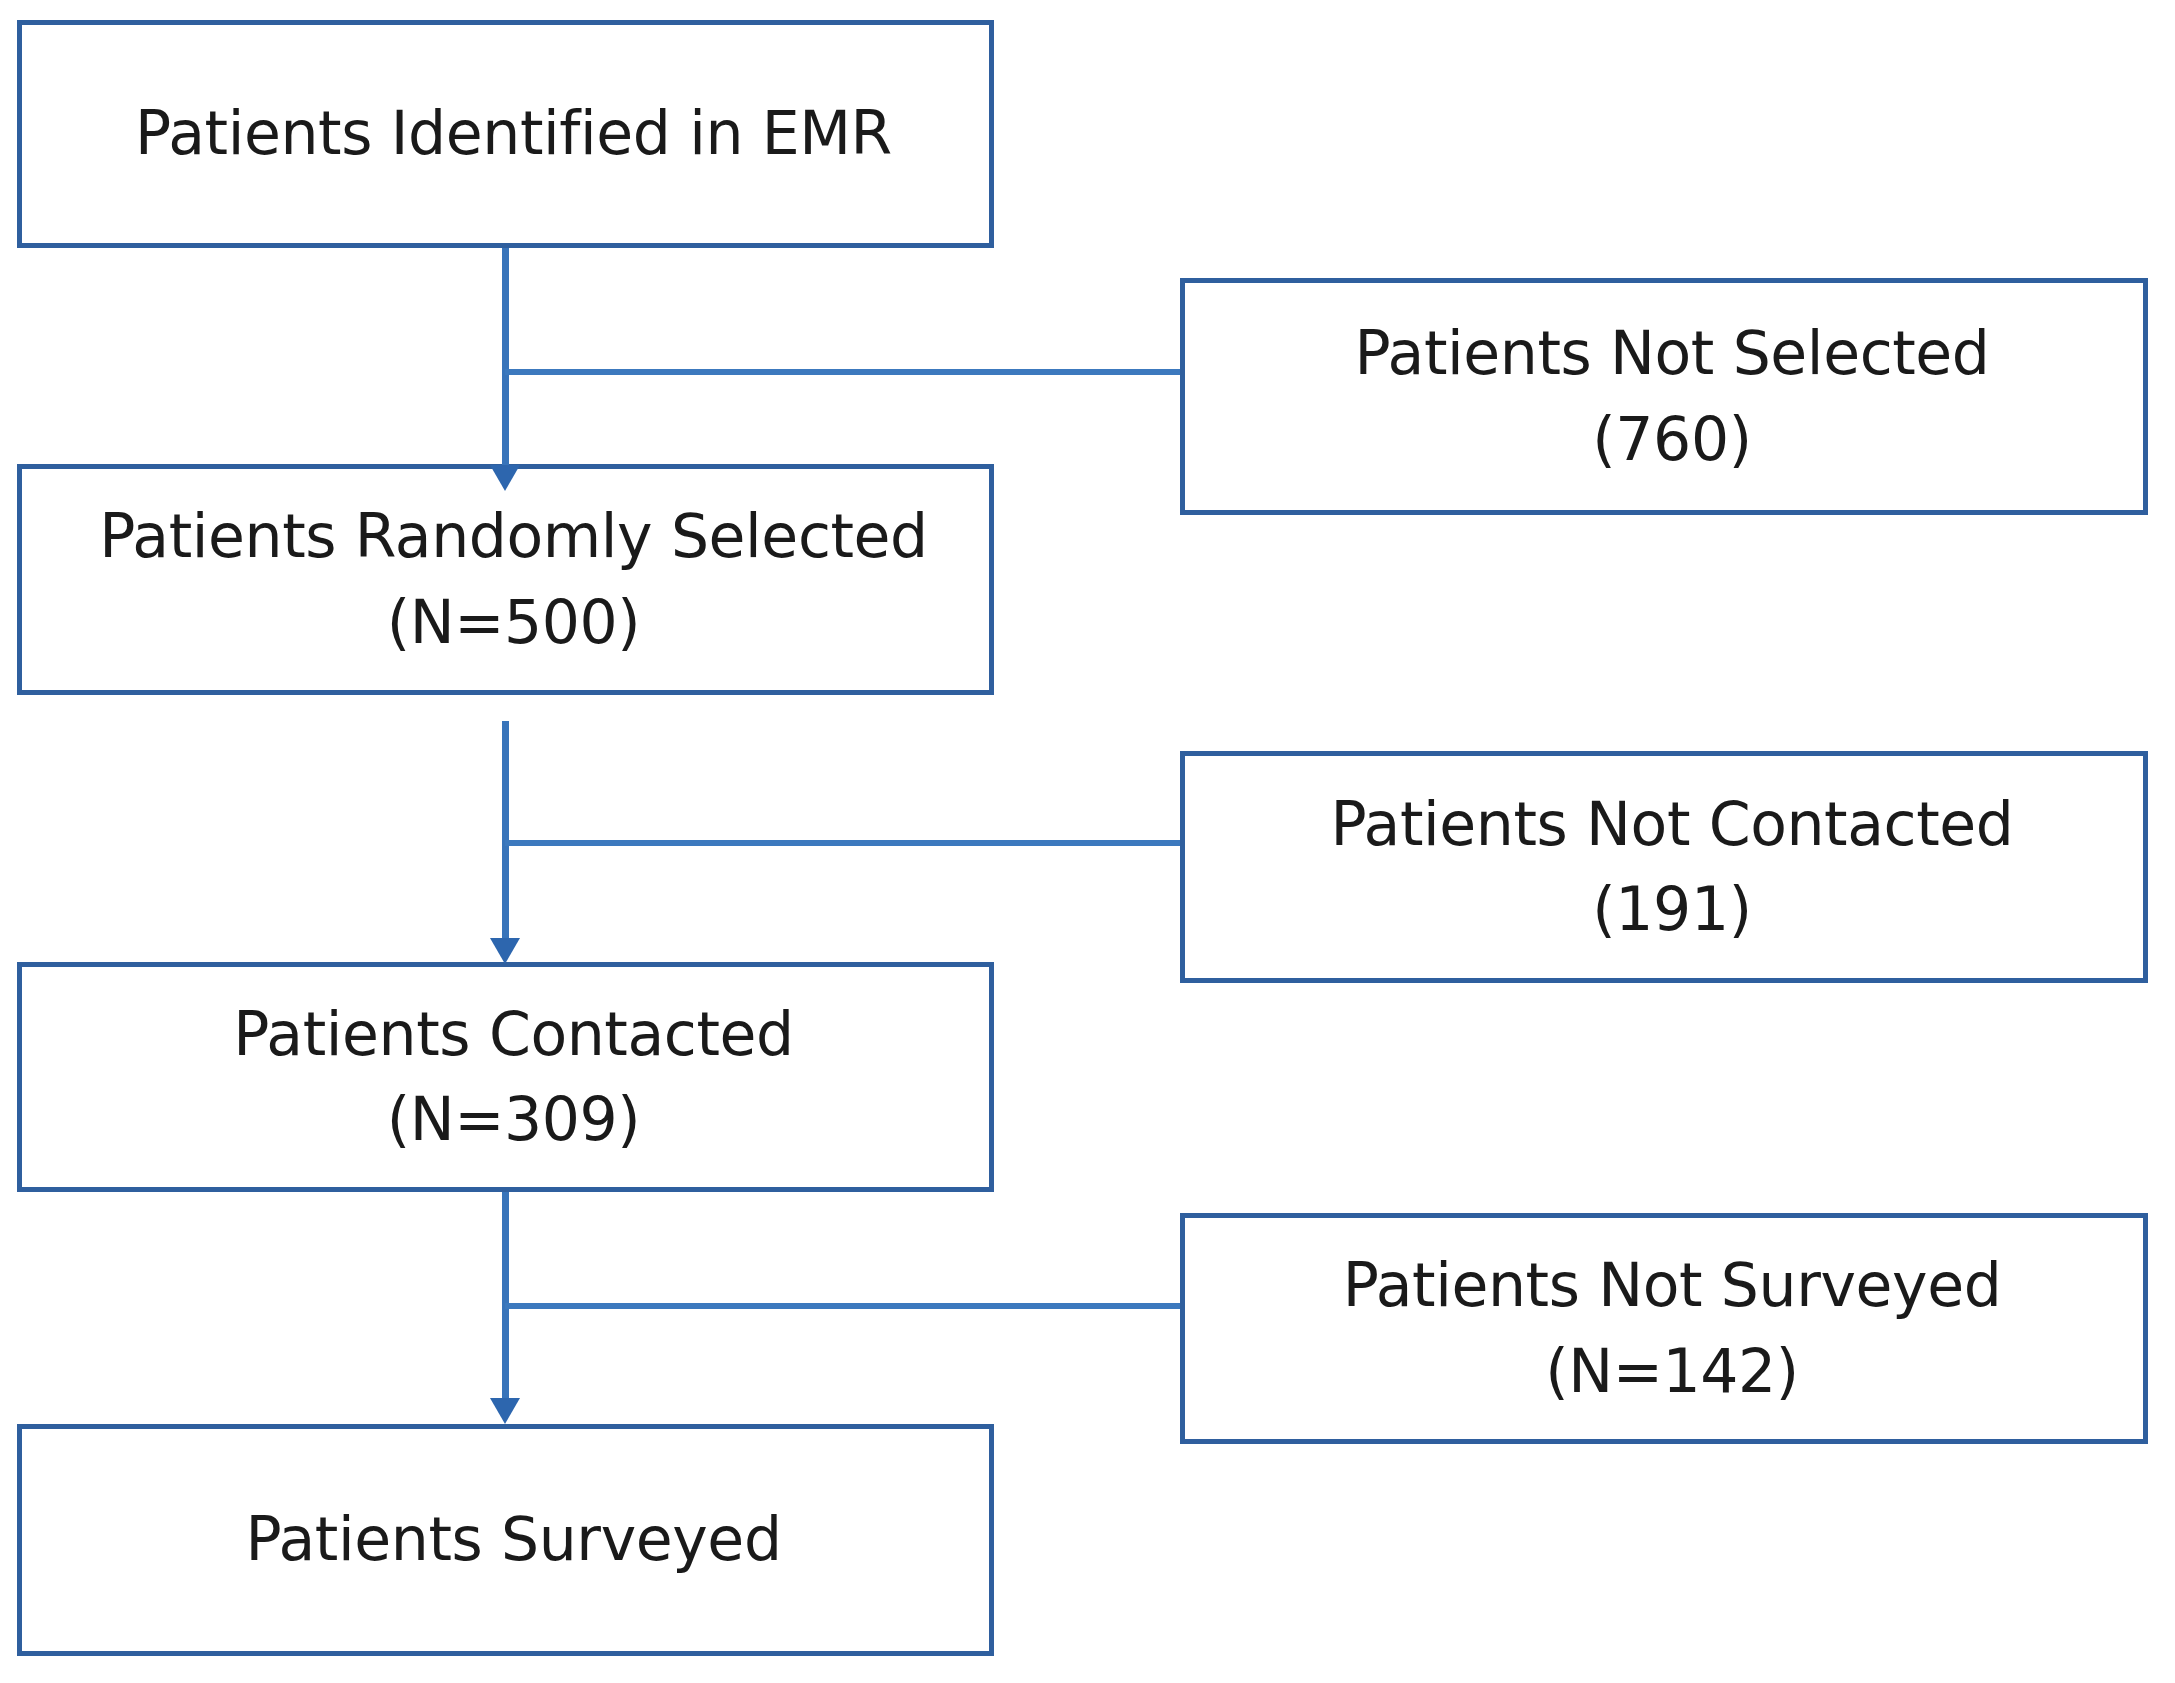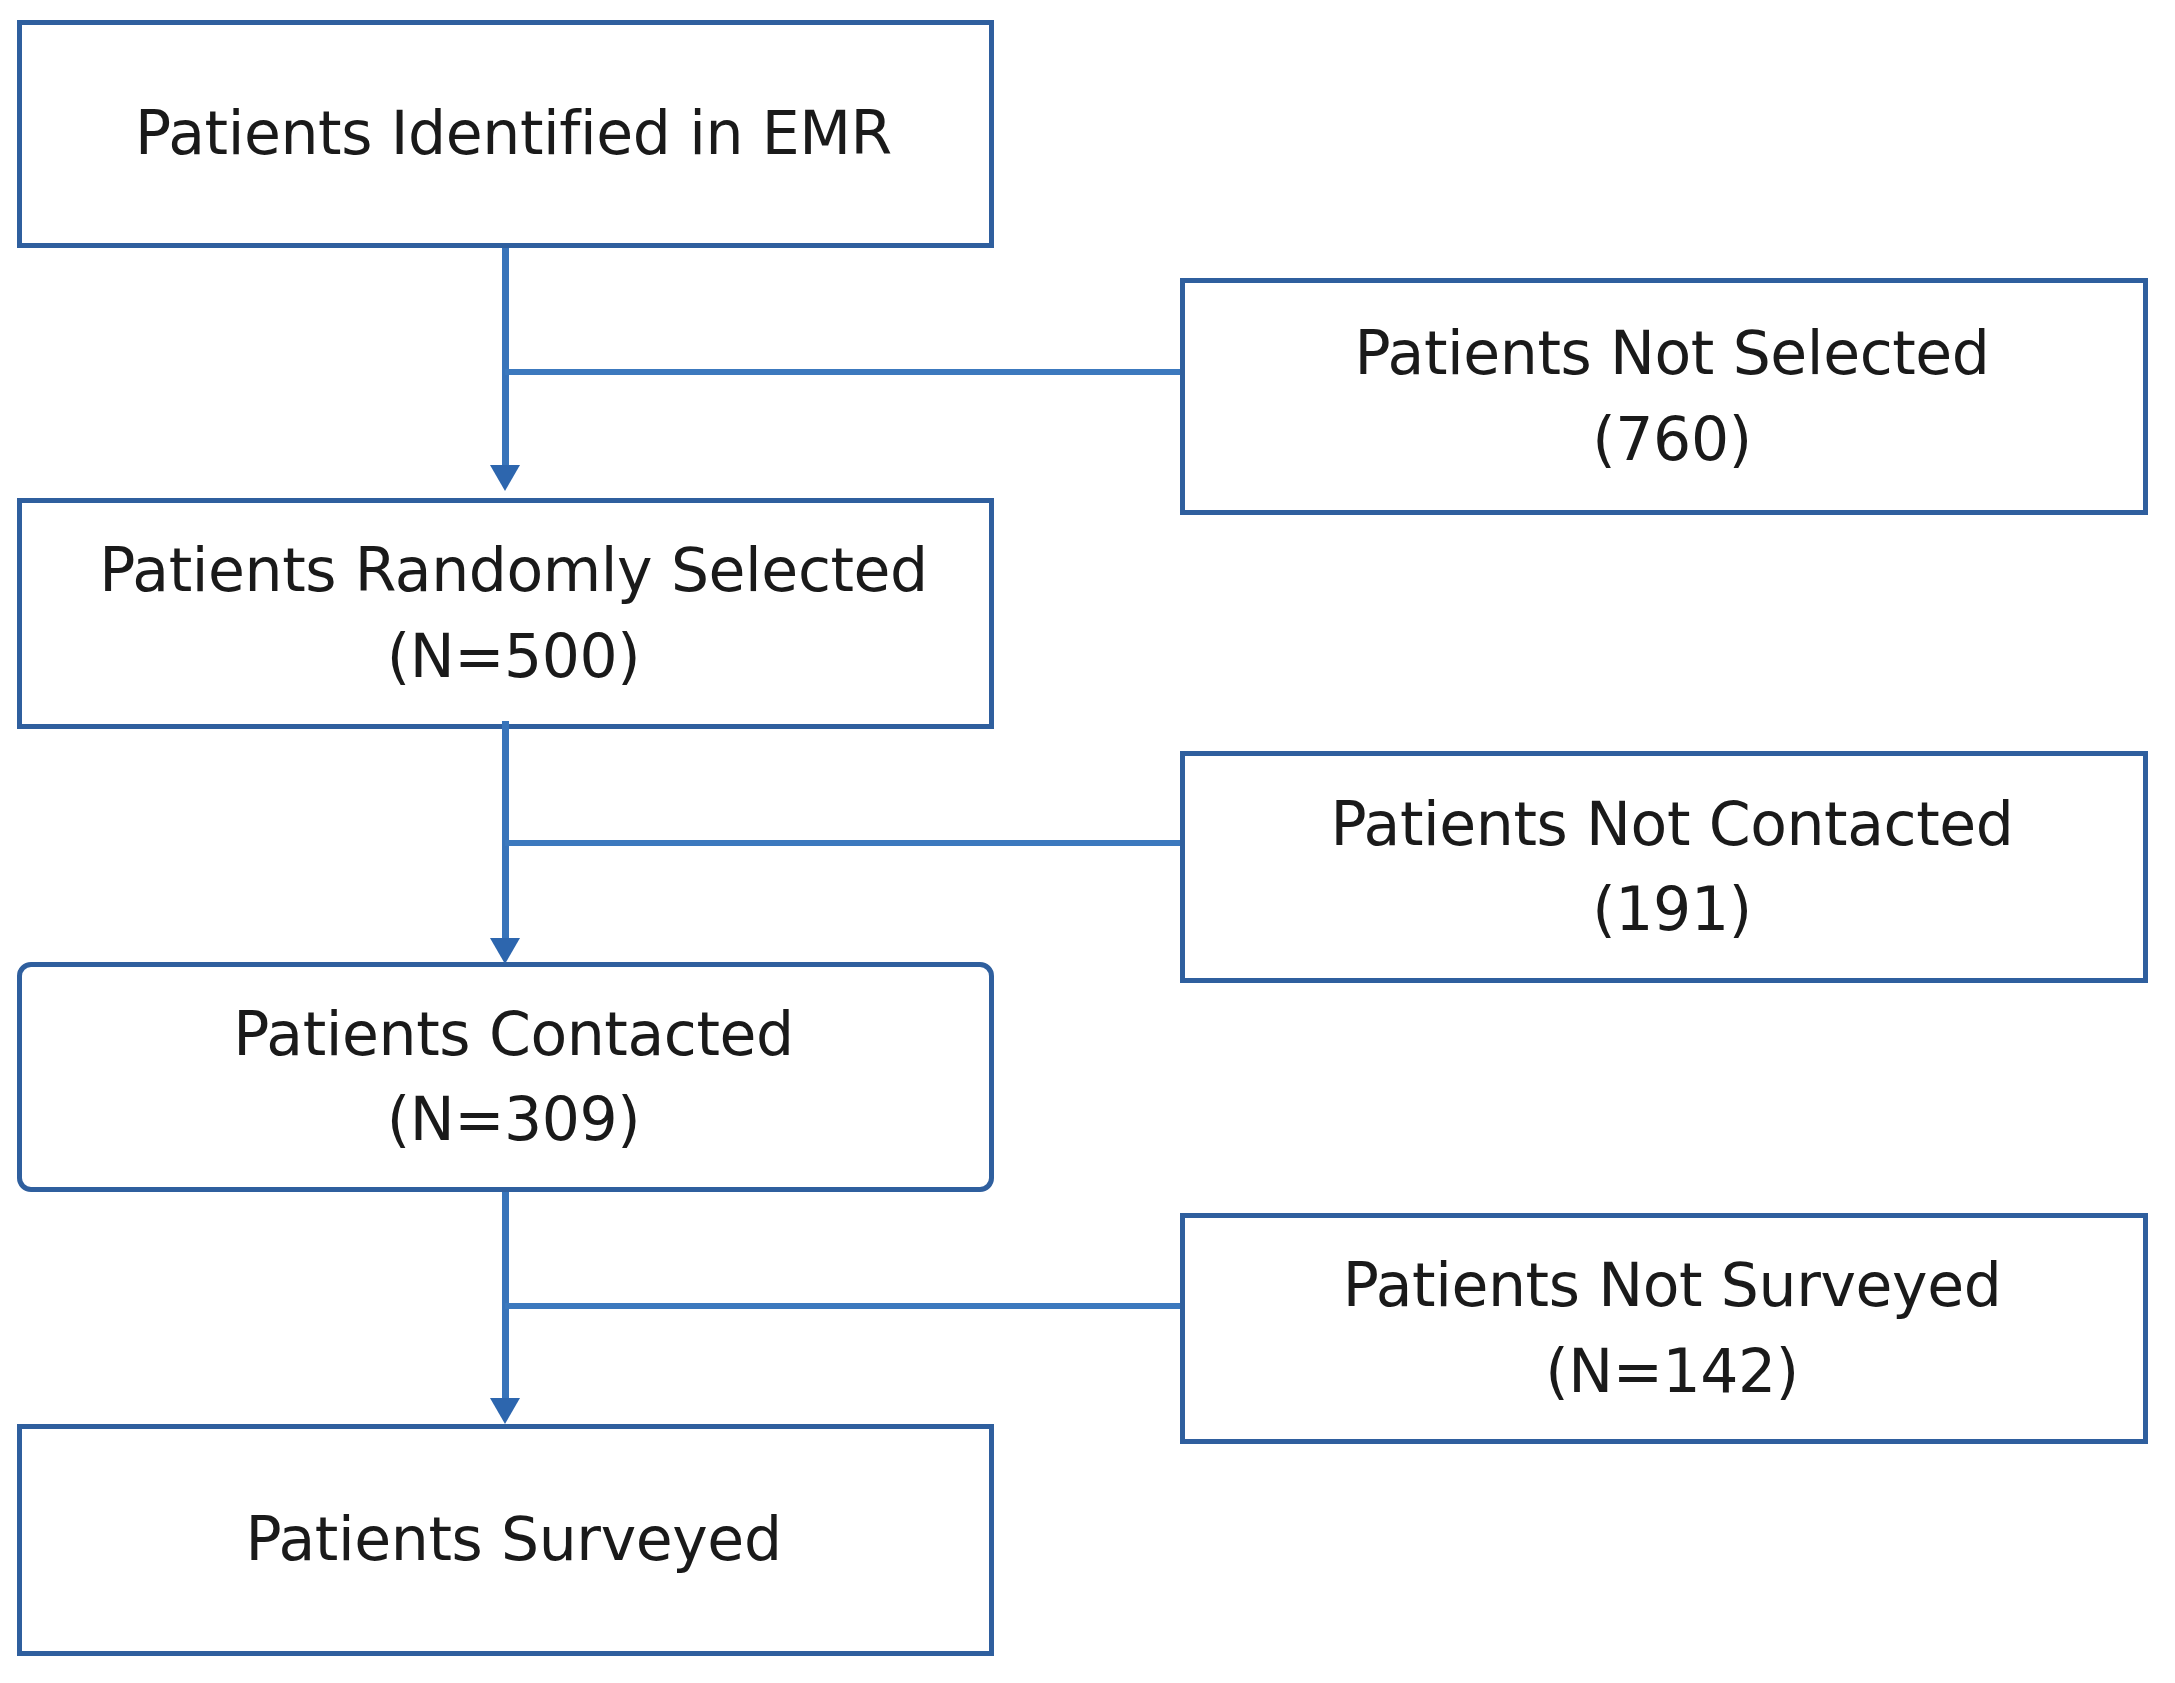--- a/index.html
+++ b/index.html
@@ -35,22 +35,22 @@
   }
   .flow-box .line1,
   .flow-box .line2 {
     display: block;
     white-space: nowrap;
   }
 
   
   .col-main  { left: 17px;  width: 977px; }
   .row-1 { top: 20px;   height: 228px; }
-  .row-2 { top: 498px;  height: 231px; }
-  .row-3 { top: 962px; height: 230px; border-radius: 14px; }
+  .row-2 { top: 464px;  height: 231px; }
+  .row-3 { top: 962px; height: 230px; }
   .row-4 { top: 1424px; height: 232px; }
 
   
   .col-side { left: 1180px; width: 968px; margin-top: 24px; }
   .side-1 { top: 254px;  height: 237px; }
   .side-2 { top: 727px;  height: 232px; }
   .side-3 { top: 1189px; height: 231px; }
 
   
   .conn-vert {

